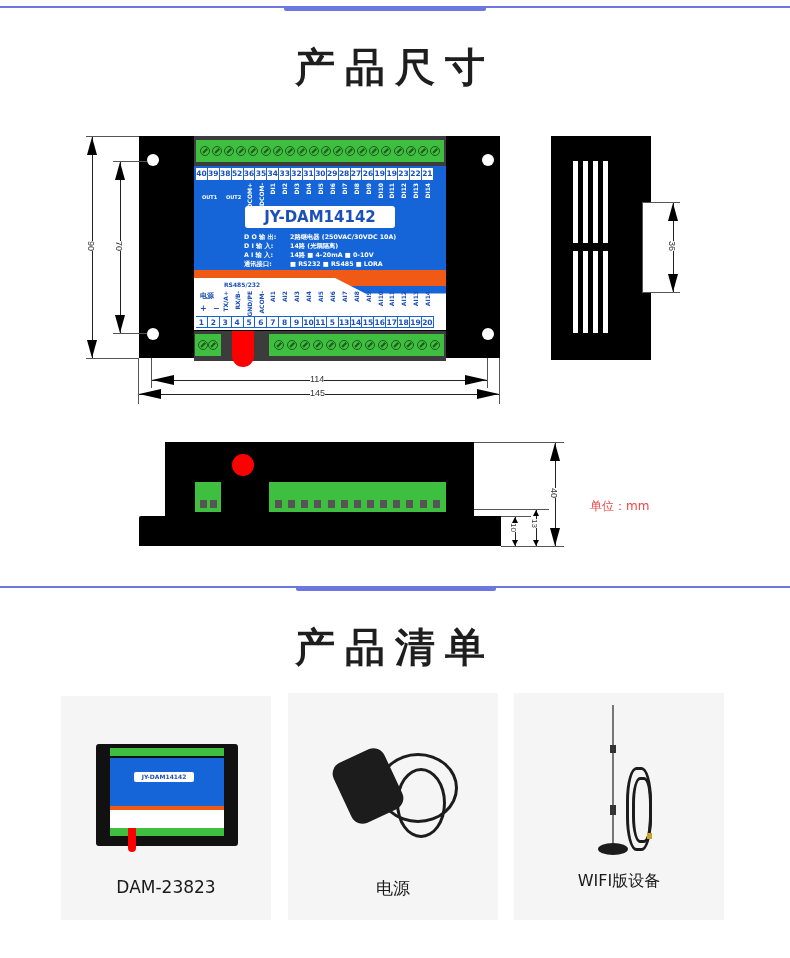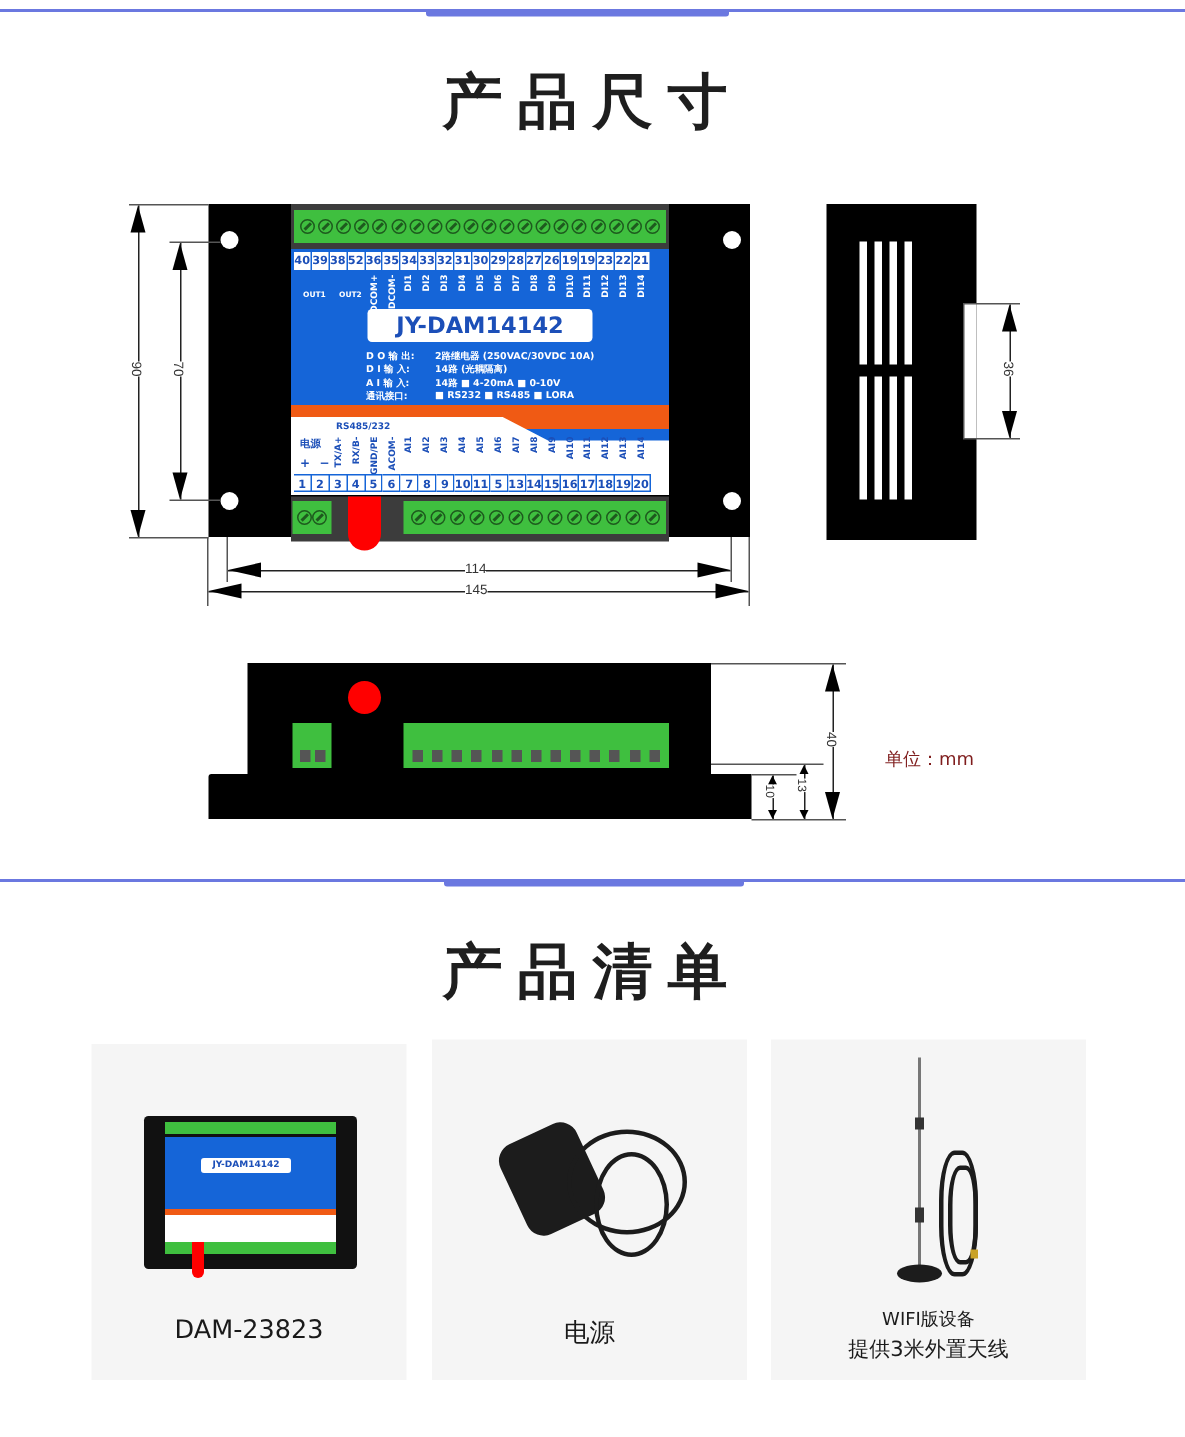--- a/index.html
+++ b/index.html
@@ -29,21 +29,21 @@
   .dim-line{position:absolute;background:#555;}
   .arrow-up,.arrow-down,.arrow-left,.arrow-right{position:absolute;width:0;height:0;}
   .arrow-up{border-left:5px solid transparent;border-right:5px solid transparent;border-bottom:18px solid #000;}
   .arrow-down{border-left:5px solid transparent;border-right:5px solid transparent;border-top:18px solid #000;}
   .arrow-left{border-top:5px solid transparent;border-bottom:5px solid transparent;border-right:22px solid #000;}
   .arrow-right{border-top:5px solid transparent;border-bottom:5px solid transparent;border-left:22px solid #000;}
   .small-up{border-left:3px solid transparent;border-right:3px solid transparent;border-bottom:6px solid #000;}
   .small-down{border-left:3px solid transparent;border-right:3px solid transparent;border-top:6px solid #000;}
   .rot-text{position:absolute;font-size:9px;color:#333;background:#fff;transform:rotate(90deg);font-family:"Liberation Sans",sans-serif;}
   .antenna-red{position:absolute;background:#f00;}
-  .unit-label{position:absolute;font-size:12px;color:#7f1d1d;}
+  .unit-label{position:absolute;font-size:12px;color:#ef4444;}
   
   .card{position:absolute;background:#f5f5f5;}
   .card-label{position:absolute;left:0;width:100%;text-align:center;color:#1a1a1a;}
   .mini-case{position:absolute;background:#111;border-radius:3px;}
 </style>
 </head>
 <body>
 
 <div class="sep-line" style="top:6px;"></div>
 <div class="sep-bar" style="top:6px;left:284px;width:202px;"></div>
@@ -336,15 +336,14 @@
 <div class="card" style="left:514px;top:693px;width:210px;height:227px;">
   <div>
     <div style="position:absolute;left:98px;top:12px;width:2px;height:140px;background:#777;"></div>
     <div style="position:absolute;left:96px;top:52px;width:6px;height:8px;background:#333;"></div>
     <div style="position:absolute;left:96px;top:112px;width:6px;height:10px;background:#333;"></div>
     <div style="position:absolute;left:84px;top:150px;width:30px;height:12px;background:#1c1c1c;border-radius:50%;"></div>
     <div style="position:absolute;left:112px;top:74px;width:26px;height:84px;border:3px solid #1c1c1c;border-radius:40%;box-sizing:border-box;"></div>
     <div style="position:absolute;left:118px;top:84px;width:20px;height:66px;border:3px solid #1c1c1c;border-radius:40%;box-sizing:border-box;"></div>
     <div style="position:absolute;left:133px;top:140px;width:5px;height:6px;background:#c9a227;"></div>
   </div>
-  <div class="card-label" style="top:178px;font-size:12px;">WIFI版设备</div>
-  <div class="card-label" style="top:198px;font-size:14px;">提供3米外置天线</div>
+  <div class="card-label" style="top:178px;font-size:16px;">WIFI版设备</div>
 </div>
 
 </body></html>

